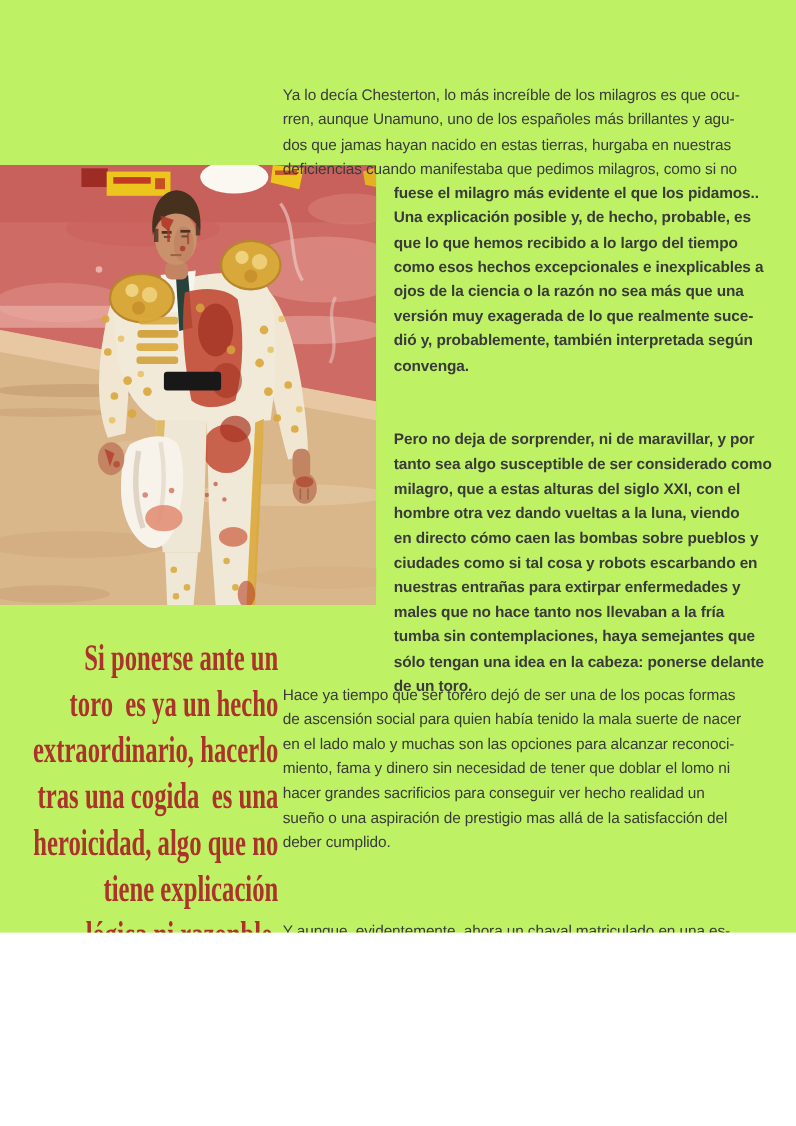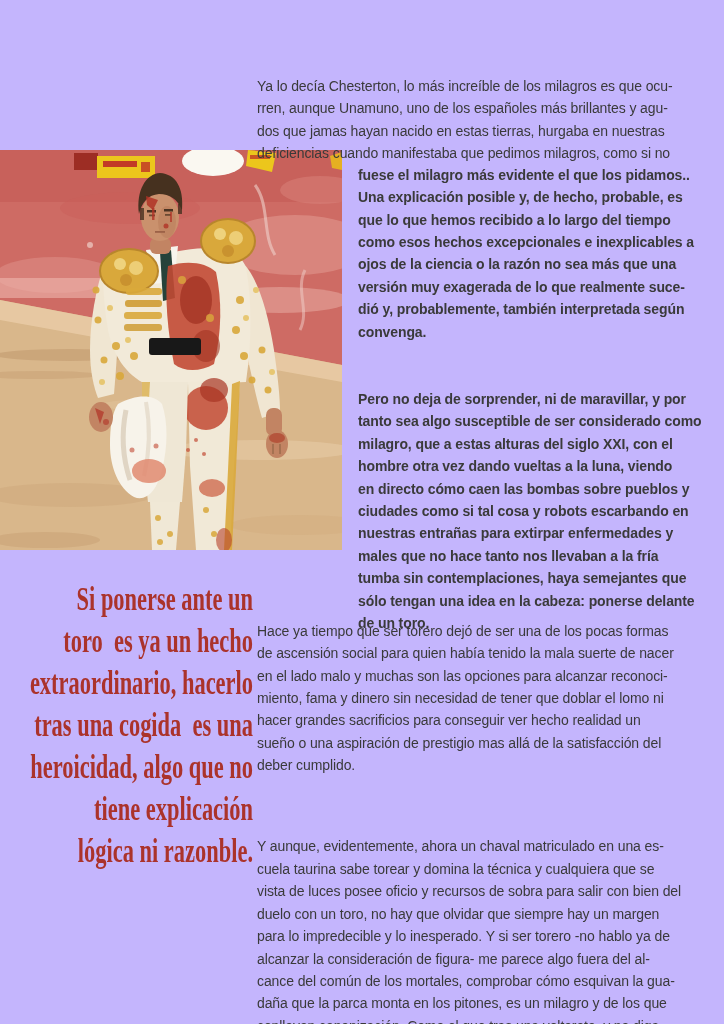--- a/index.html
+++ b/index.html
@@ -1,20 +1,20 @@
 <!DOCTYPE html>
 <html lang="es"><head>
 <meta charset="utf-8">
 <style>
   html, body { margin: 0; padding: 0; background: #ffffff; }
   .page {
     position: relative;
     width: 724px;
-    height: 1024px;
-    background: #c4b5fd;
+    height: 848px;
+    background: #bef264;
     overflow: hidden;
     font-family: "Liberation Sans", sans-serif;
   }
   figure.photo {
     position: absolute;
     left: 0; top: 150px;
     width: 342px; height: 400px;
     margin: 0; padding: 0;
   }
   figure.photo svg { display: block; width: 342px; height: 400px; }

